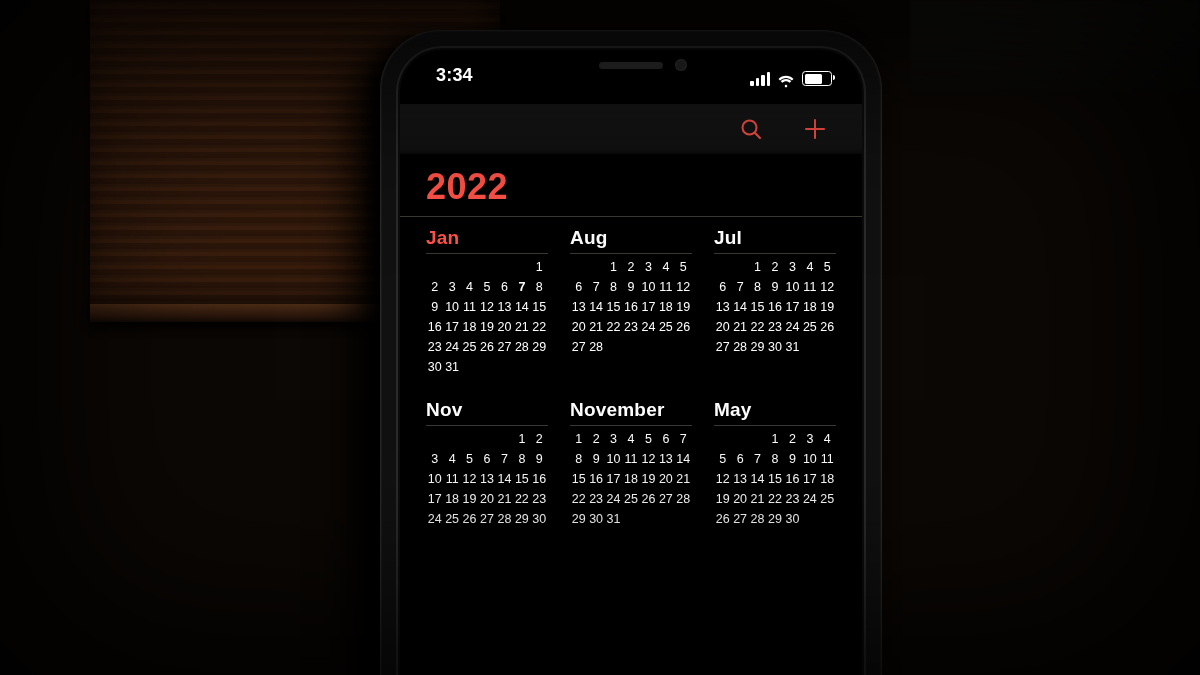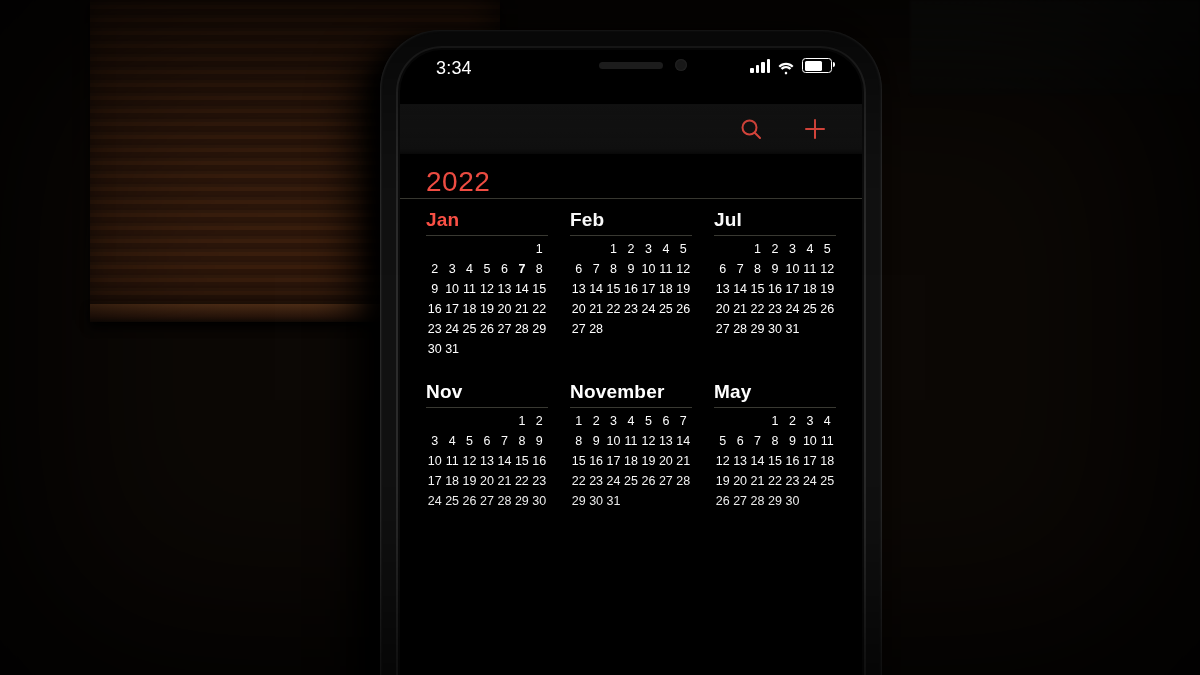--- a/index.html
+++ b/index.html
@@ -100,24 +100,24 @@
     right:44px;top:9px;
     width:12px;height:12px;border-radius:50%;
     background:#181818;
     box-shadow:inset 0 0 2px #333;
   }
   
   .status-bar{
     position:absolute;
     top:8px;left:0;right:0;
     height:28px;
-    display:flex;align-items:flex-start;justify-content:space-between;
+    display:flex;align-items:flex-end;justify-content:space-between;
     padding:0 30px 0 36px;
     color:var(--txt);
-    font-size:18px;font-weight:400;
+    font-size:18px;font-weight:700;
     z-index:9;
     letter-spacing:.2px;
   }
   .status-right{display:flex;align-items:center;gap:7px}
   .signal{display:flex;align-items:flex-end;gap:2px}
   .signal span{width:3.5px;background:#fff;border-radius:1px}
   .signal span:nth-child(1){height:5px}
   .signal span:nth-child(2){height:8px}
   .signal span:nth-child(3){height:11px}
   .signal span:nth-child(4){height:14px}
@@ -139,21 +139,21 @@
   }
   .icon-btn{width:26px;height:26px;display:flex;align-items:center;justify-content:center;color:var(--accent);cursor:pointer}
   .icon-btn svg{width:24px;height:24px;stroke:var(--accent);fill:none;stroke-width:2}
   
   .content{
     position:absolute;
     top:104px;left:0;right:0;bottom:0;
     padding:12px 26px 0 26px;
   }
   .year{
-    font-size:28px;font-weight:400;color:var(--accent);letter-spacing:.5px;
+    font-size:36px;font-weight:700;color:var(--accent);letter-spacing:.5px;margin-bottom:8px;
   }
   .year-rule{
     height:1px;background:var(--faint-line);margin:0 -26px 10px -26px;
   }
   .months{
     display:grid;grid-template-columns:repeat(3,1fr);
     column-gap:14px;row-gap:20px;gap:22px;
   }
   .month{}
   .month-name{
@@ -263,21 +263,21 @@
                 <div class="d">25</div>
                 <div class="d">26</div>
                 <div class="d">27</div>
                 <div class="d">28</div>
                 <div class="d">29</div>
                 <div class="d">30</div>
                 <div class="d">31</div>
               </div>
             </div>
             <div class="month">
-              <div class="month-name">Feb</div>
+              <div class="month-name">Aug</div>
               <div class="month-rule"></div>
               <div class="grid">
                 <div class="d"></div>
                 <div class="d"></div>
                 <div class="d">1</div>
                 <div class="d">2</div>
                 <div class="d">3</div>
                 <div class="d">4</div>
                 <div class="d">5</div>
                 <div class="d">6</div>

